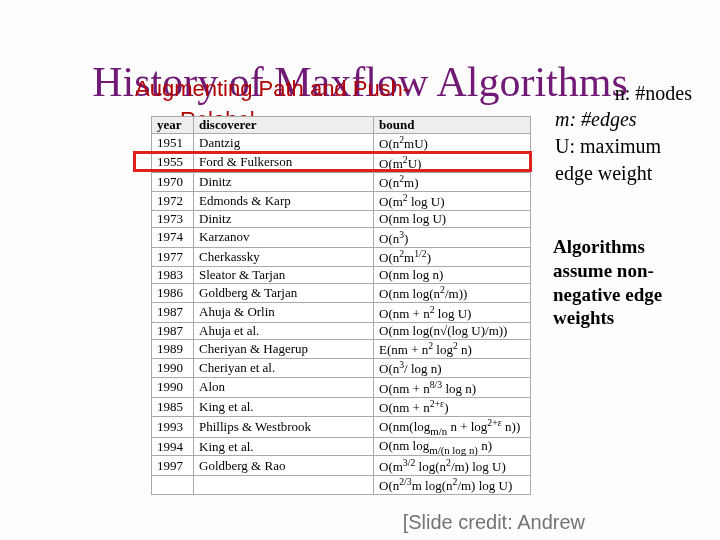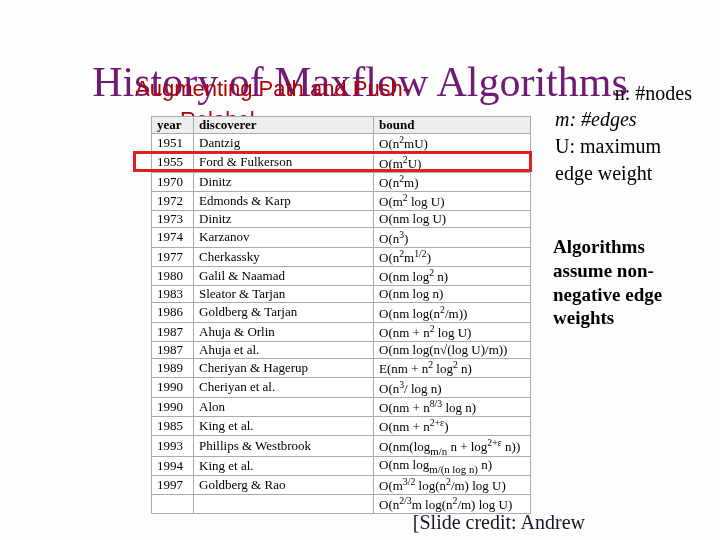--- a/index.html
+++ b/index.html
@@ -57,22 +57,22 @@
     font-size: 19px;
     font-weight: bold;
     text-align: left;
     line-height: 1.25;
   }
   .credit {
     position: absolute;
     bottom: 6px;
     right: 135px;
     font-size: 20px;
-    font-family: Liberation Serif, serif;
-    color: #0f172a;
+    font-family: Liberation Sans, sans-serif;
+    color: #737373;
   }
   .tbl-wrap {
     position: absolute;
     top: 116px;
     left: 135px;
     width: 396px;
     padding-left: 16px;
   }
   table.algo {
     border-collapse: collapse;
@@ -173,25 +173,20 @@
           <td class="yr">1974</td>
           <td class="disc">Karzanov</td>
           <td><span class="big-o">O(n<sup>3</sup>)</span></td>
         </tr>
         <tr>
           <td class="yr">1977</td>
           <td class="disc">Cherkassky</td>
           <td><span class="big-o">O(n<sup>2</sup>m<sup>1/2</sup>)</span></td>
         </tr>
         <tr>
-          <td class="yr">1980</td>
-          <td class="disc">Galil &amp; Naamad</td>
-          <td><span class="big-o">O(nm log<sup>2</sup> n)</span></td>
-        </tr>
-        <tr>
           <td class="yr">1983</td>
           <td class="disc">Sleator &amp; Tarjan</td>
           <td><span class="big-o">O(nm log n)</span></td>
         </tr>
         <tr>
           <td class="yr">1986</td>
           <td class="disc">Goldberg &amp; Tarjan</td>
           <td><span class="big-o">O(nm log(n<sup>2</sup>/m))</span></td>
         </tr>
         <tr>

